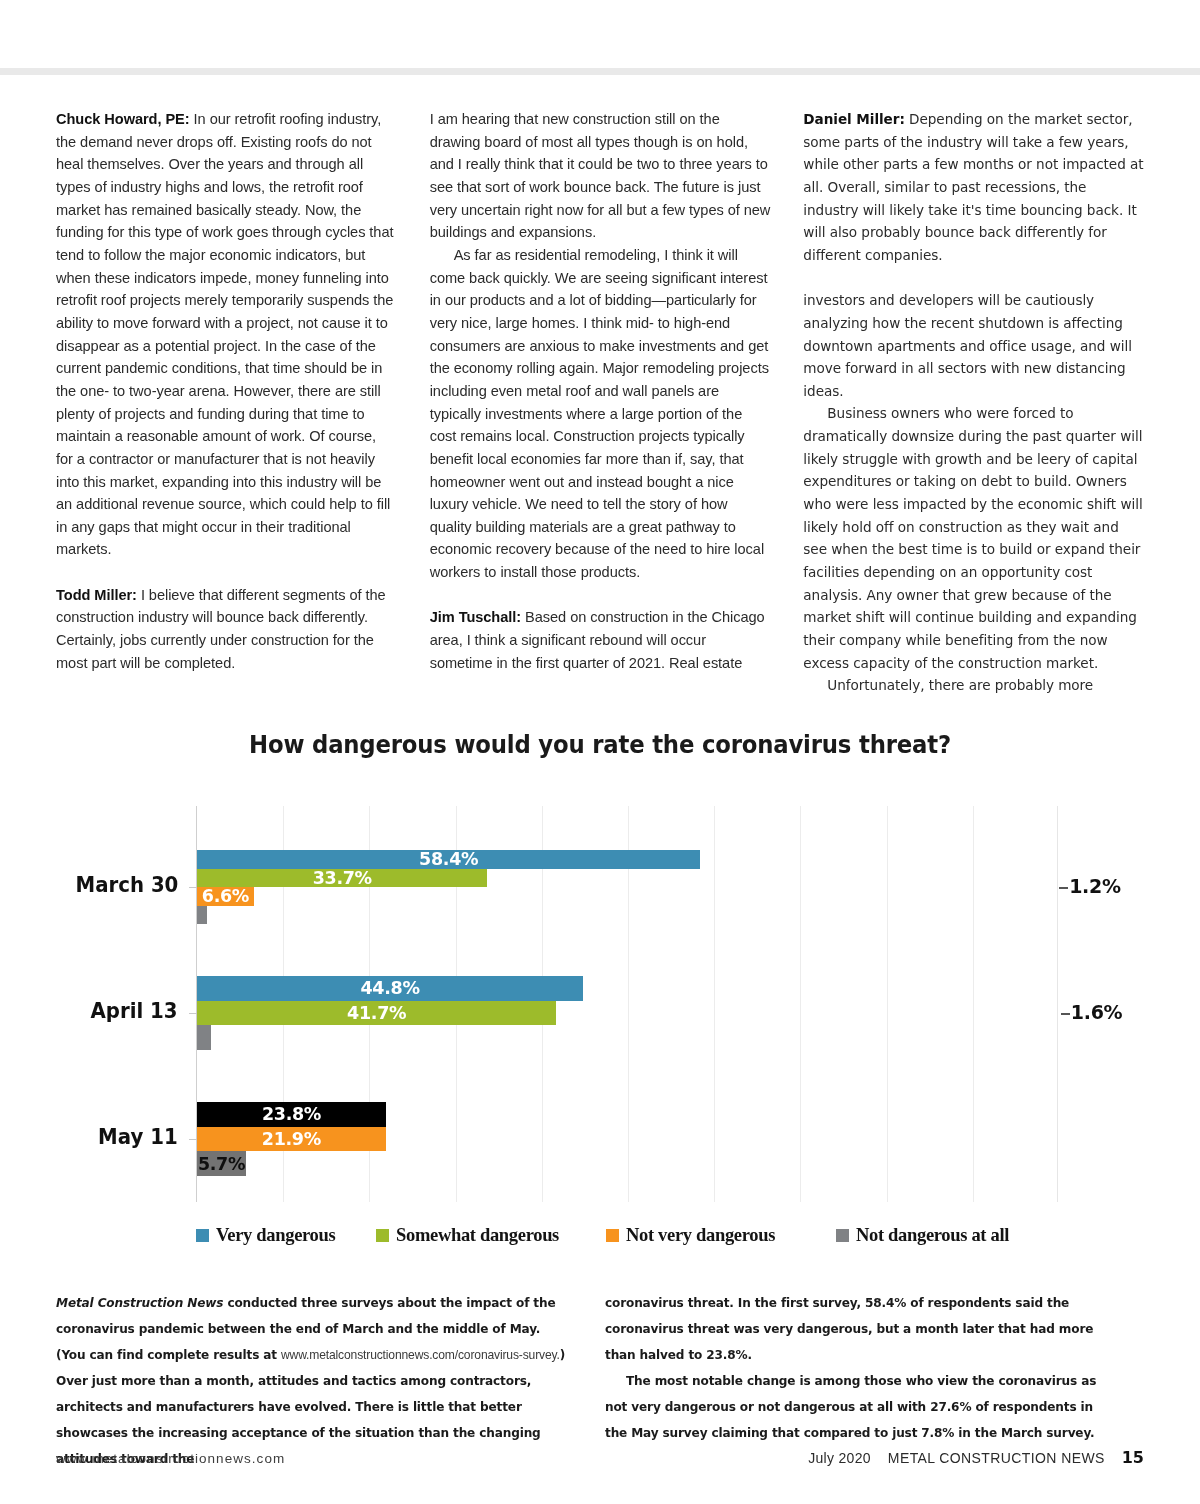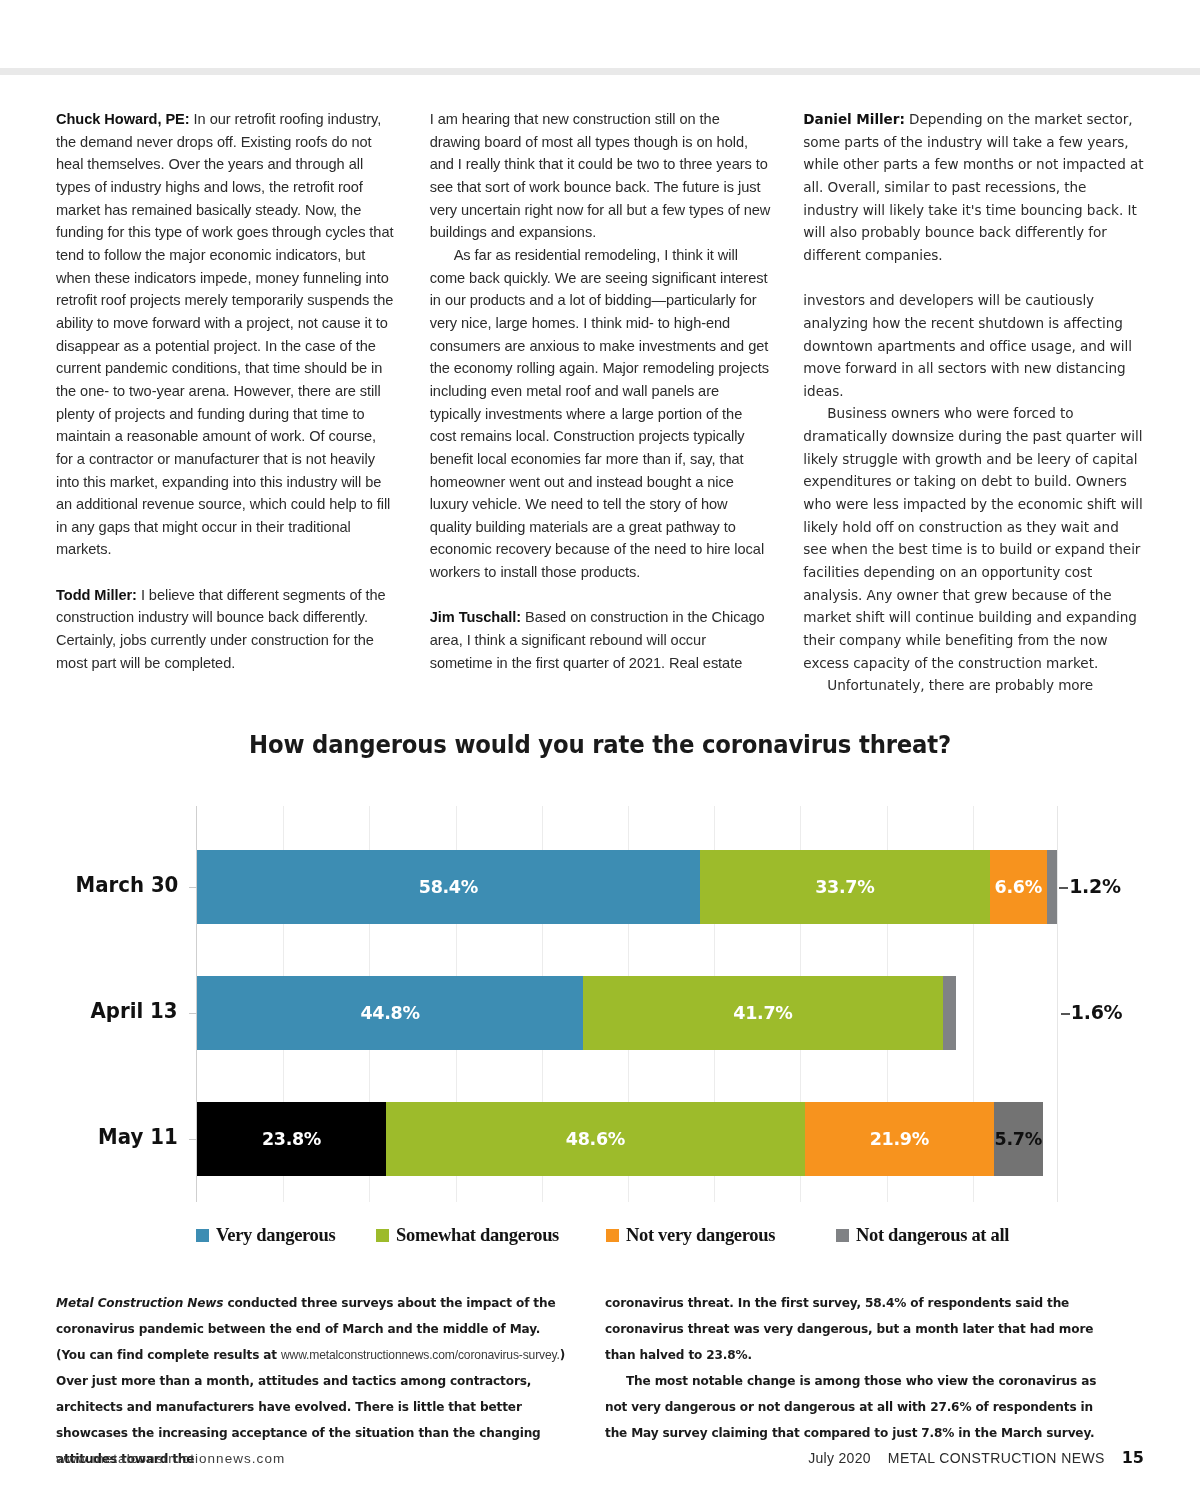--- a/index.html
+++ b/index.html
@@ -78,20 +78,21 @@
     font-weight:bold;
     font-size:21px;
     color:#111111;
     transform:scaleX(0.94);
     transform-origin:right center;
   }
 
   .barrow{
     position:absolute; left:0; width:100%; height:74px;
     display:flex;
+    flex-direction:column;
   }
   .seg{
     height:100%;
     display:flex; align-items:center; justify-content:center;
     font-family:"DejaVu Sans", sans-serif;
     font-weight:bold;
     font-size:17.5px;
     color:#ffffff;
     letter-spacing:-0.3px;
     overflow:hidden;
@@ -205,21 +206,20 @@
         </div>
         <div class="tick" style="top: 81px;"></div>
         <div class="barrow" style="top: 170px;">
           <div class="seg" style="width: 386.176px; background: rgb(61, 141, 179);">44.8%</div>
           <div class="seg" style="width: 359.454px; background: rgb(157, 187, 43);">41.7%</div>
           <div class="seg dark-text nolabel" style="width: 13.792px; background: rgb(128, 130, 133);"></div>
         </div>
         <div class="tick" style="top: 207px;"></div>
         <div class="barrow" style="top: 296px;">
           <div class="seg" style="width: 189px; background: #000000;">23.8%</div>
-          <div class="seg" style="width: 418.932px; background: rgb(157, 187, 43);">48.6%</div>
           <div class="seg" style="width: 188.778px; background: rgb(247, 147, 30);">21.9%</div>
           <div class="seg dark-text" style="width: 49.134px; background: #737373;">5.7%</div>
         </div>
         <div class="tick" style="top: 333px;"></div>
       </div>
   </div>
 
   <div id="rowlabels-host" style="position:absolute;inset:0;margin-left:40px;">
       <div class="rowlabel" style="right: 1022px; top: 173px;">March 30</div>
       <div class="rowlabel" style="right: 1022px; top: 299px;">April 13</div>

